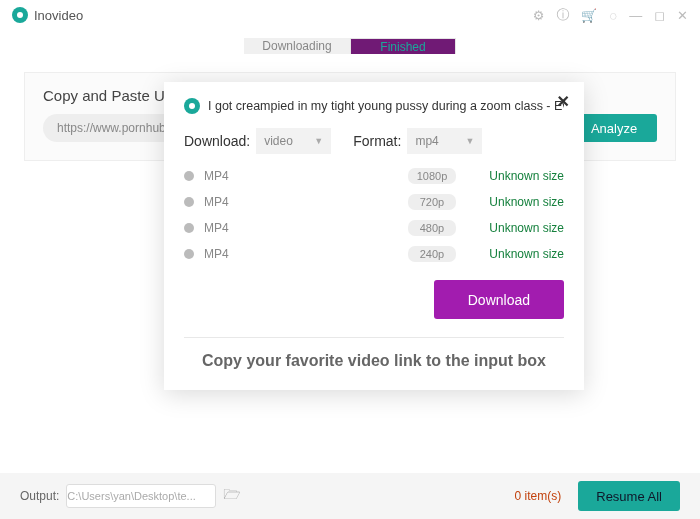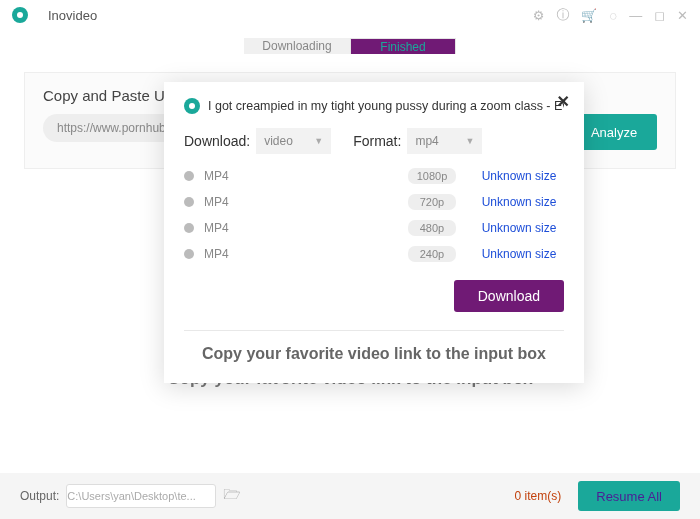--- a/index.html
+++ b/index.html
@@ -1,53 +1,53 @@
 <!DOCTYPE html>
 <html><head>
 <meta charset="utf-8">
 <style>
 *{margin:0;padding:0;box-sizing:border-box;font-family:-apple-system,BlinkMacSystemFont,"Segoe UI",Arial,sans-serif}
 body{width:700px;height:519px;background:#fff;overflow:hidden;position:relative}
 .titlebar{height:30px;display:flex;align-items:center;padding:0 12px;justify-content:space-between}
-.title-left{display:flex;align-items:center;gap:20px}
+.title-left{display:flex;align-items:center;gap:6px}
 .logo{width:16px;height:16px;border-radius:50%;background:#1aa89a;position:relative}
 .logo::after{content:"";position:absolute;width:6px;height:6px;background:#fff;border-radius:50%;top:5px;left:5px}
 .app-name{font-size:13px;color:#555}
 .title-right{display:flex;align-items:center;gap:12px;color:#bbb;font-size:13px}
 .title-right span{cursor:pointer}
 .tabs{display:flex;justify-content:center;margin-top:8px}
 .tab{width:106px;height:16px;display:flex;align-items:center;justify-content:center;font-size:12px;color:#888;background:#f0f0f0;cursor:pointer}
 .tab.active{background:#701a75;color:#1aa89a;border:1px solid #e5e5e5;border-bottom:none}
 .url-section{margin:18px 24px 0;background:#fbfbfb;border:1px solid #eee;padding:14px 18px 18px}
 .url-label{font-size:15px;color:#444;margin-bottom:10px}
 .url-row{display:flex;gap:14px}
 .url-input{flex:1;height:28px;border-radius:14px;border:none;background:#eee;padding:0 14px;font-size:12px;color:#888}
-.analyze-btn{width:86px;height:36px;background:#1aa89a;color:#fff;border:none;border-radius:3px;font-size:13px;cursor:pointer}
+.analyze-btn{width:86px;height:28px;background:#1aa89a;color:#fff;border:none;border-radius:3px;font-size:13px;cursor:pointer}
 .hint{text-align:center;font-size:17px;font-weight:600;color:#777;margin-top:200px}
 .footer{position:absolute;bottom:0;left:0;right:0;height:46px;background:#f5f5f5;display:flex;align-items:center;padding:0 20px;gap:7px}
 .footer-label{font-size:12px;color:#666}
 .path-input{width:150px;height:24px;border:1px solid #ddd;background:#fff;border-radius:3px;padding:0 0;font-size:11px;color:#aaa}
 .folder-icon{color:#999;font-size:14px;cursor:pointer}
 .items-count{margin-left:auto;font-size:12px;color:#c2410c}
-.foot-btn{height:30px;padding:0 18px;background:#1aa89a;color:#4c1d95;border:none;border-radius:3px;font-size:13px;cursor:pointer;margin-left:10px}
+.foot-btn{height:30px;padding:0 18px;background:#1aa89a;color:#0f172a;border:none;border-radius:3px;font-size:13px;cursor:pointer;margin-left:10px}
 .modal{position:absolute;top:82px;left:164px;width:420px;background:#fff;box-shadow:0 4px 24px rgba(0,0,0,0.15);padding:16px 20px 20px}
 .modal-head{display:flex;align-items:center;gap:8px;position:relative;margin-bottom:14px}
 .modal-title{font-size:12.5px;color:#333;flex:1;white-space:nowrap;overflow:hidden}
 .close-x{position:absolute;right:-6px;top:-6px;font-size:16px;color:#333;cursor:pointer;font-weight:bold}
 .dl-row{display:flex;align-items:center;gap:6px;margin-bottom:14px}
 .dl-label{font-size:14px;color:#333}
 .dropdown{width:75px;height:26px;background:#f2f2f2;border:none;display:flex;align-items:center;justify-content:space-between;padding:0 8px;font-size:12px;color:#888;cursor:pointer}
 .chev{font-size:9px;color:#aaa}
 .formats{display:flex;flex-direction:column;gap:10px;margin-bottom:18px}
 .fmt-row{display:flex;align-items:center;font-size:12px}
 .radio{width:10px;height:10px;border-radius:50%;background:#bbb;margin-right:10px;cursor:pointer}
 .fmt-type{color:#888;width:50px}
 .badge{margin-left:auto;background:#eee;color:#888;font-size:11px;padding:2px 8px;border-radius:7px;width:48px;text-align:center}
-.fmt-size{color:#1d4ed8;width:90px;text-align:center;margin-left:18px}
-.dl-btn{display:block;margin-left:auto;height:32px;padding:0 24px;background:#701a75;color:#fff;border:none;border-radius:3px;font-size:14px;cursor:pointer}
+.fmt-size{color:#15803d;width:90px;text-align:right;margin-left:18px}
+.dl-btn{display:block;margin-left:auto;height:39px;padding:0 34px;background:#a21caf;color:#fff;border:none;border-radius:3px;font-size:14px;cursor:pointer}
 .divider{height:1px;background:#e8e8e8;margin:18px 0 14px}
 .modal-hint{text-align:center;font-size:16px;font-weight:600;color:#666}
 </style>
 </head>
 <body>
 
 <div class="titlebar">
   <div class="title-left">
     <div class="logo"></div>
     <span class="app-name">Inovideo</span>

